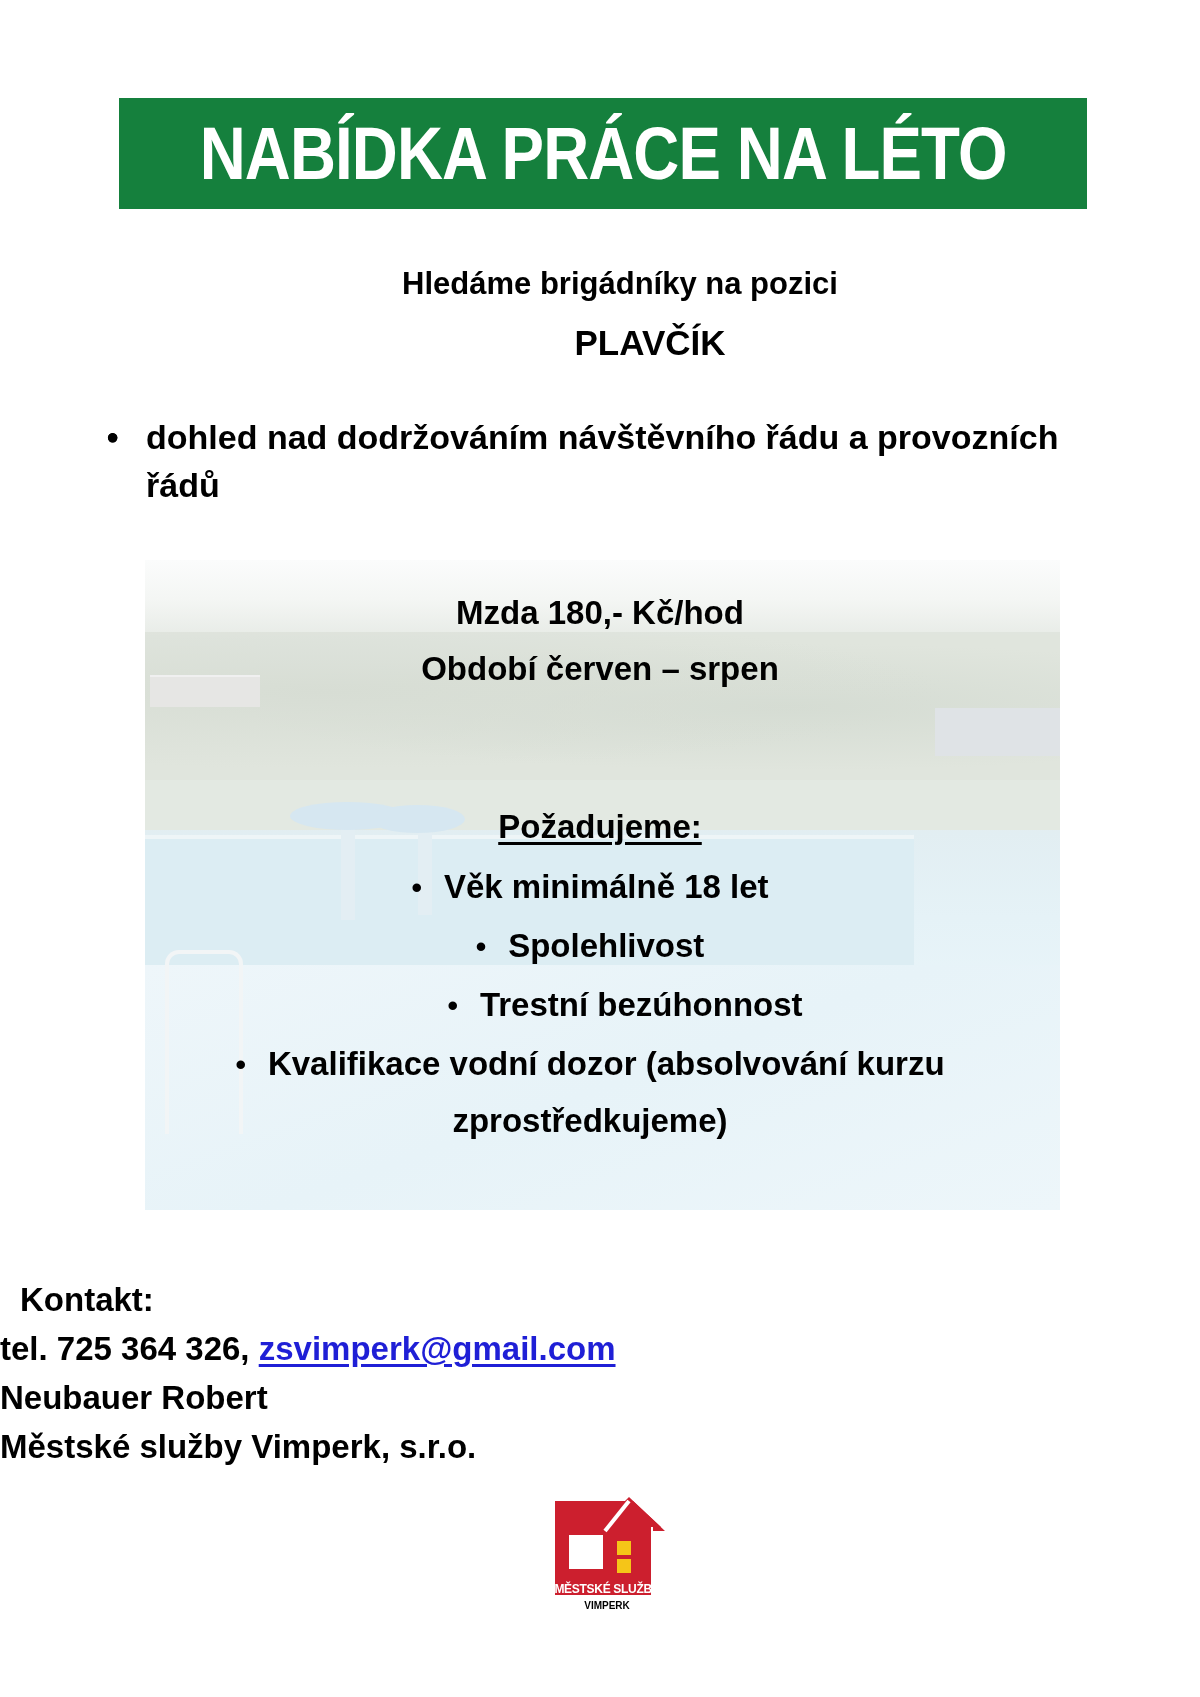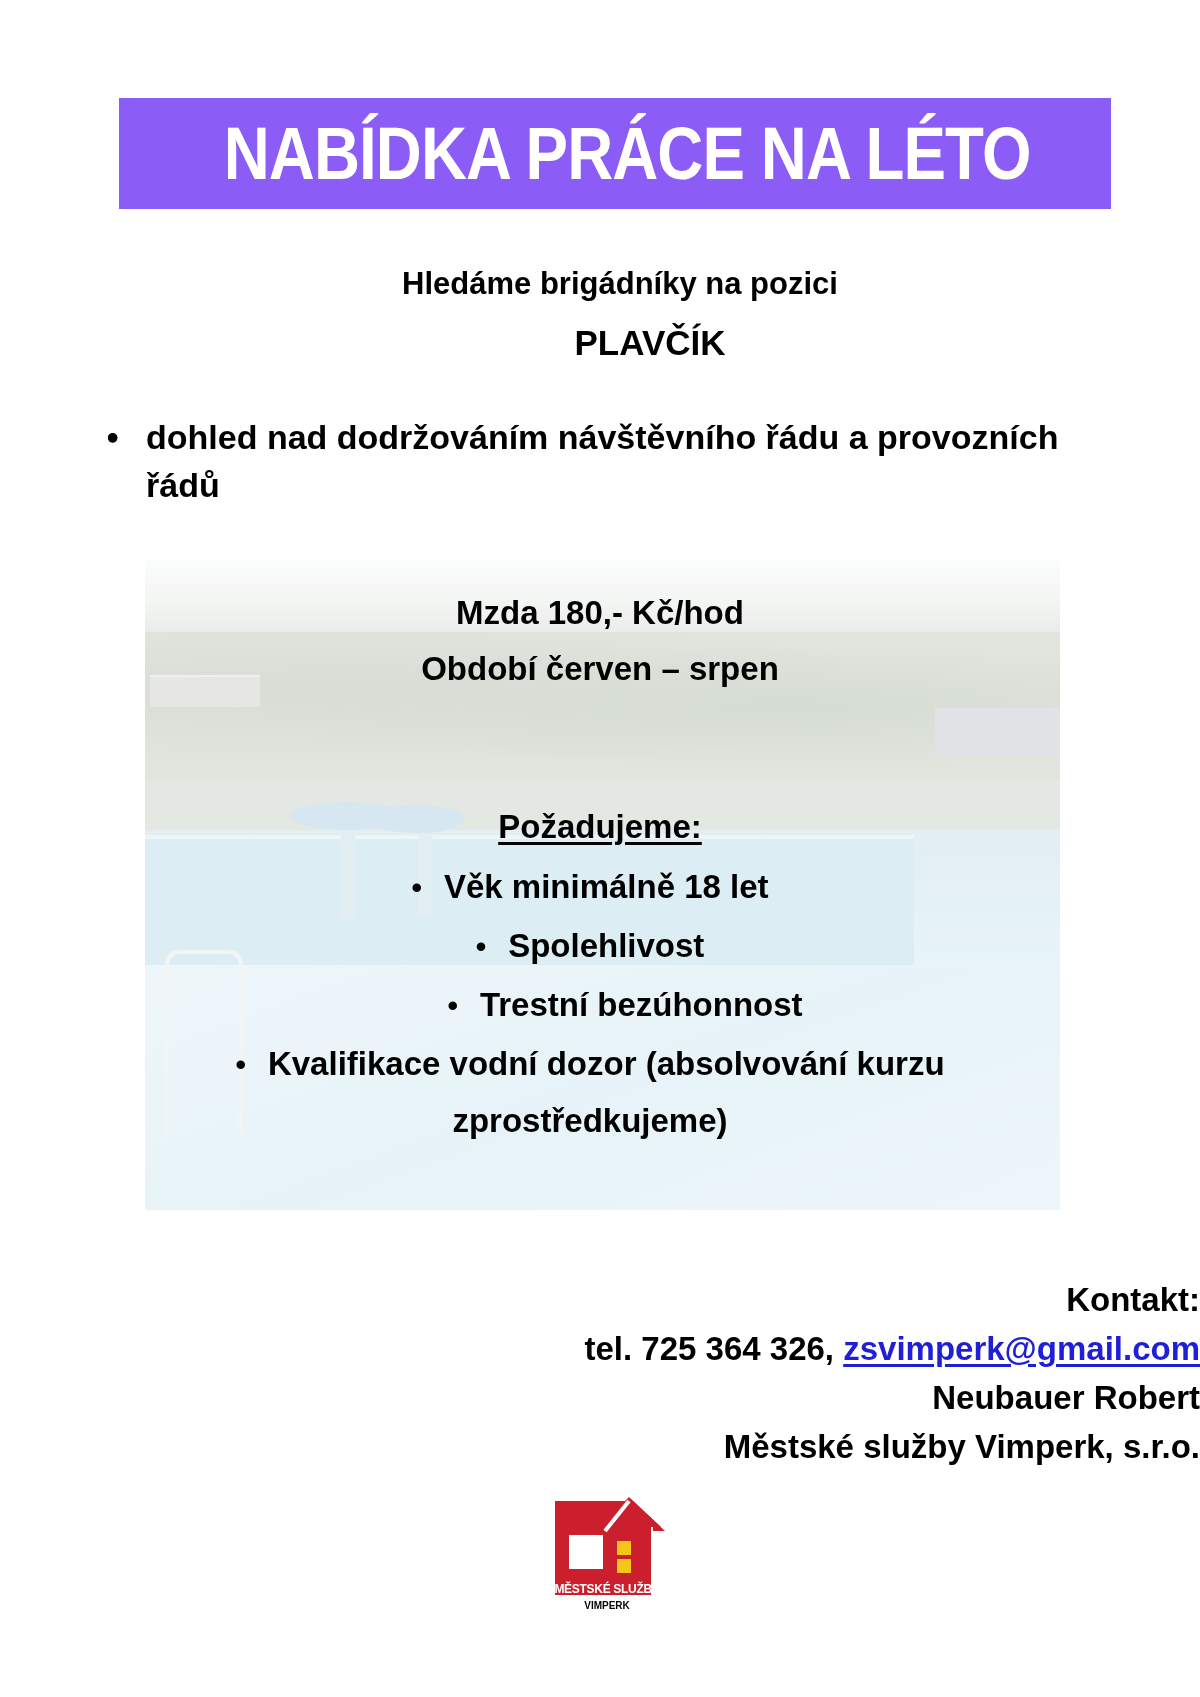--- a/index.html
+++ b/index.html
@@ -14,25 +14,24 @@
       overflow: hidden;
       font-family: "Liberation Sans", "DejaVu Sans", sans-serif;
       color: #000000;
     }
     .title-banner {
       position: absolute;
       left: 119px;
       top: 98px;
       width: 968px;
       height: 111px;
-      background: #8b5cf6;
+      background: #15803d;
       display: flex;
       align-items: center;
       justify-content: center;
-      padding-left: 24px;
     }
     .title-banner .title-text {
       color: #ffffff;
       font-weight: bold;
       font-size: 74px;
       letter-spacing: -1px;
       white-space: nowrap;
       transform: scaleX(0.86);
     }
     .center-line {
@@ -190,21 +189,21 @@
     .req-2 { top: 927px; }
     .req-3 { top: 986px; padding-left: 35px; }
     .req-4 { top: 1045px; }
     .req-4b { top: 1102px; }
 
     .contact-block {
       position: absolute;
       left: 0;
       top: 1275px;
       width: 1200px;
-      text-align: right;
+      text-align: left;
       font-weight: bold;
       font-size: 33px;
       line-height: 49px;
     }
     .contact-block .line { display: block; white-space: nowrap; }
     .contact-heading { padding-left: 20px; }
     .email-link {
       color: #1f1fd6;
       text-decoration: underline;
       text-underline-offset: 4px;

